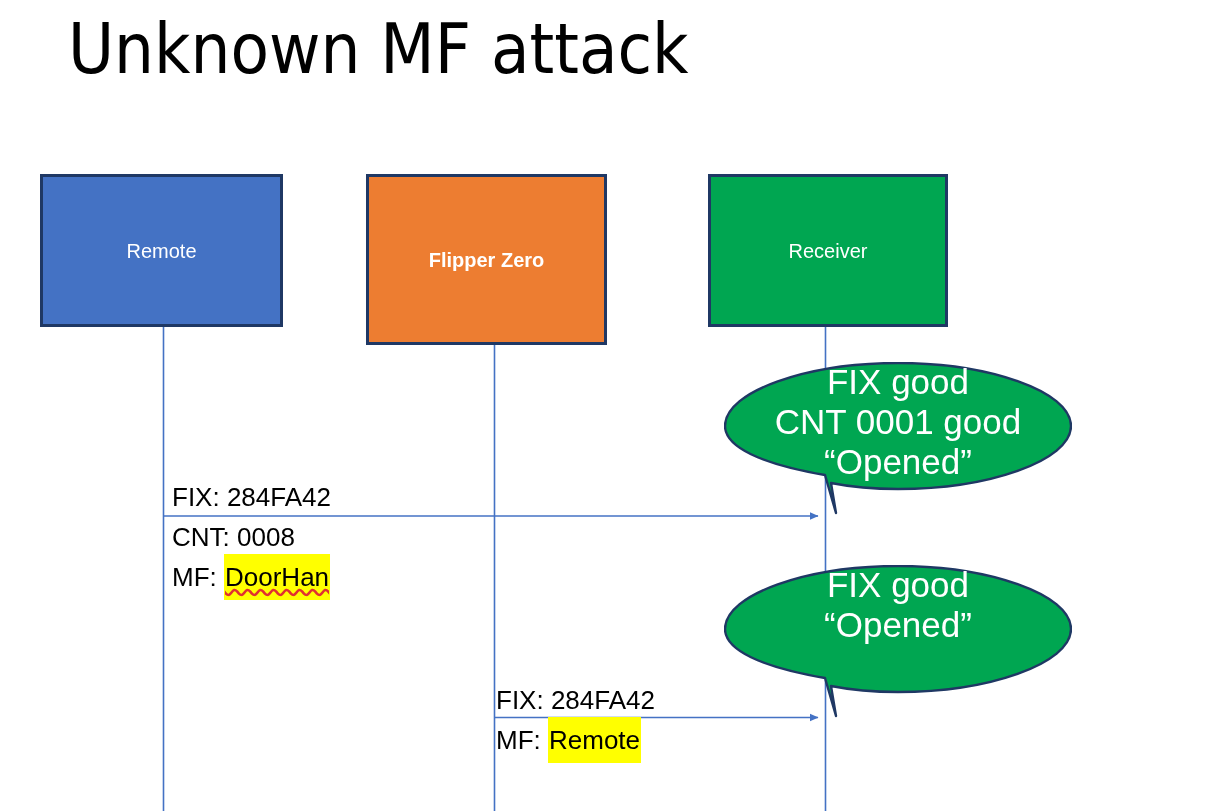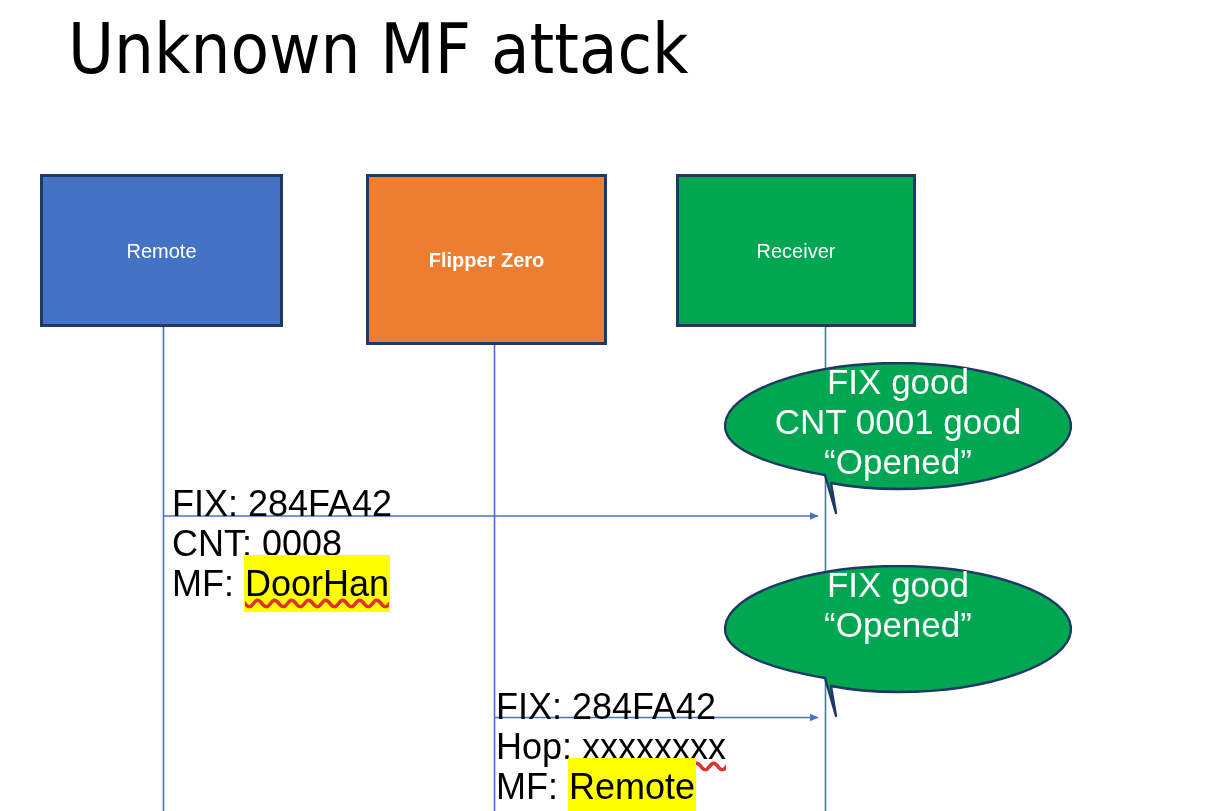--- a/index.html
+++ b/index.html
@@ -50,21 +50,21 @@
     display: flex;
     align-items: center;
     justify-content: center;
     color: #ffffff;
     font-size: 20px;
     font-weight: 400;
     line-height: 1.1;
   }
   #box-remote   { left: 40px;  top: 174px; width: 243px; height: 153px; background: #4472C4; }
   #box-flipper  { left: 366px; top: 174px; width: 241px; height: 171px; background: #ED7D31; font-weight: bold; }
-  #box-receiver { left: 676px; top: 174px; width: 240px; height: 153px; background: #00A651; }
+  #box-receiver { left: 708px; top: 174px; width: 240px; height: 153px; background: #00A651; }
   .actor-label { pointer-events: none; }
 
   
   .callout {
     position: absolute;
     width: 348px;
     height: 160px;
   }
   #callout-1 { left: 724px; top: 362px; }
   #callout-2 { left: 724px; top: 565px; }
@@ -78,24 +78,23 @@
     color: #ffffff;
     font-size: 35px;
     line-height: 40px;
     pointer-events: none;
   }
 
   
   .msg-block {
     position: absolute;
     color: #000000;
-    font-size: 36px;
+    font-size: 26px;
     line-height: 40px;
     white-space: nowrap;
-    margin-top: 7px;
   }
   #msg-1 { left: 172px; top: 477px; }
   #msg-2 { left: 496px; top: 680px; }
   .msg-line { display: block; }
   .hl {
     background: #FFFF00;
     padding: 8px 1px;
   }
   .sp {
     text-decoration: underline wavy #E03030;
@@ -170,20 +169,17 @@
     <span class="msg-line">
       <span>MF: </span><span class="hl sp">DoorHan</span>
     </span>
   </div>
 
   <div class="msg-block" id="msg-2">
     <span class="msg-line">
       <span>FIX: </span><span>284FA42</span>
     </span>
     <span class="msg-line">
-      <span>Hop: </span><span class="sp">xxxxxxxx</span>
-    </span>
-    <span class="msg-line">
       <span>MF: </span><span class="hl">Remote</span>
     </span>
   </div>
 
 </div>
 
 </body></html>

